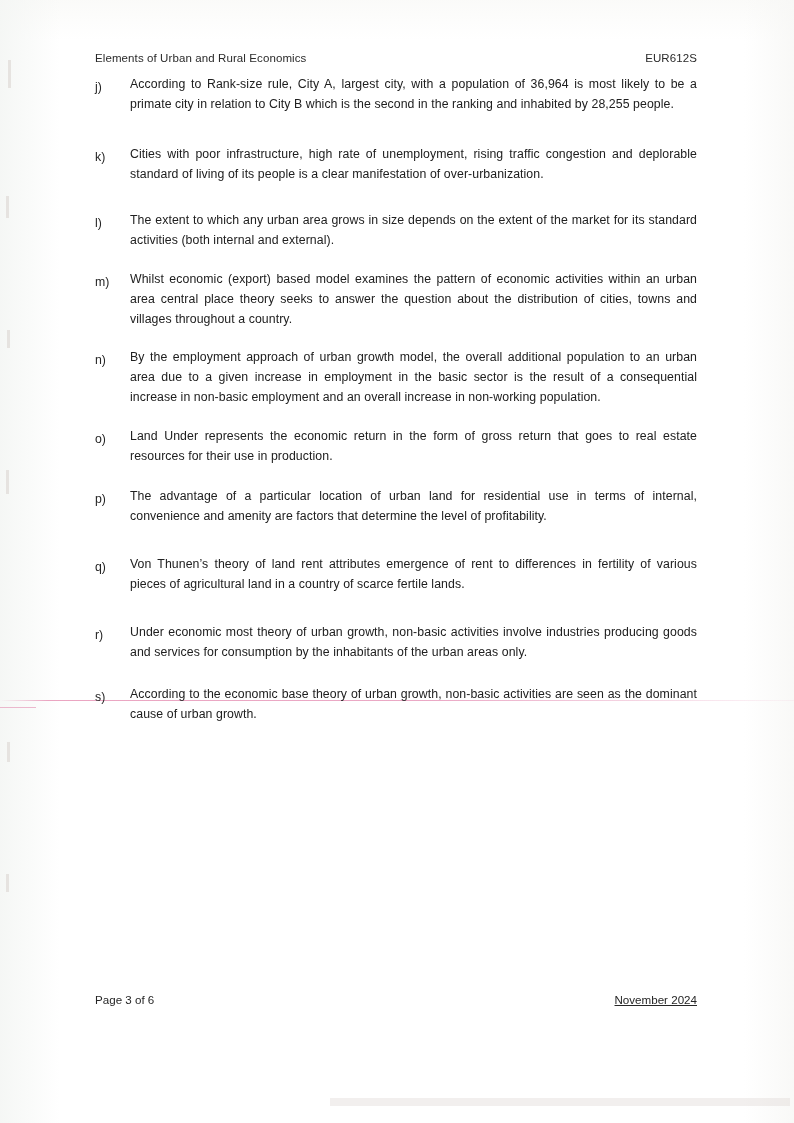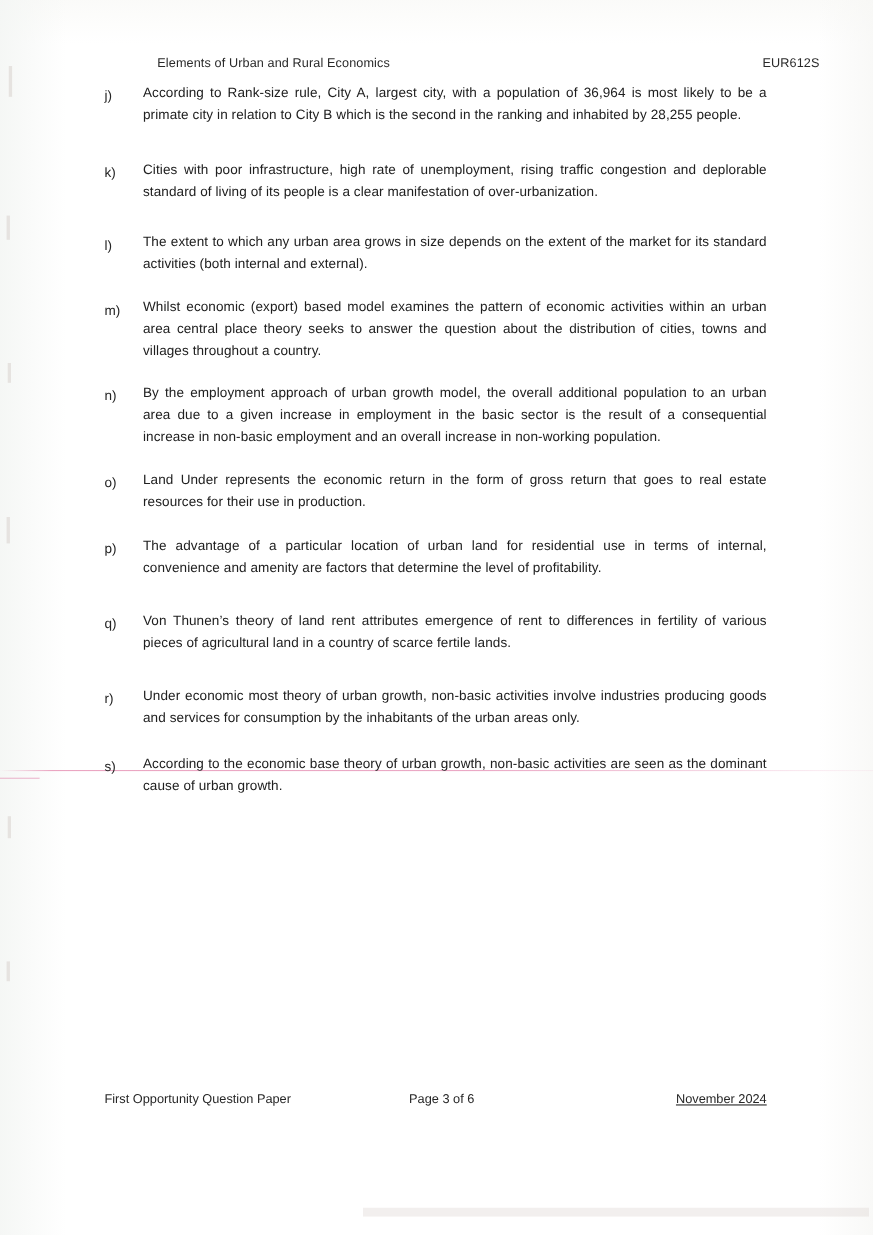--- a/index.html
+++ b/index.html
@@ -60,21 +60,20 @@
     position: absolute;
     left: 95px;
     top: 52px;
     width: 602px;
     display: flex;
     justify-content: space-between;
     align-items: baseline;
     font-size: 11.5px;
     letter-spacing: .1px;
     color: #2a2a2a;
-    margin-left: 48px;
   }
 
   .content {
     position: absolute;
     left: 95px;
     top: 74px;
     width: 602px;
   }
 
   .item {
@@ -181,18 +180,17 @@
     </div>
 
     <div class="item">
       <div class="marker">s)</div>
       <div class="body">According to the economic base theory of urban growth, non-basic activities are seen as the dominant cause of urban growth.</div>
     </div>
 
   </div>
 
   <div class="footer">
-    <div class="f-left">First Opportunity Question Paper</div>
     <div class="f-mid">Page 3 of 6</div>
     <div class="f-right">November 2024</div>
   </div>
 
 </div>
 
 </body></html>

